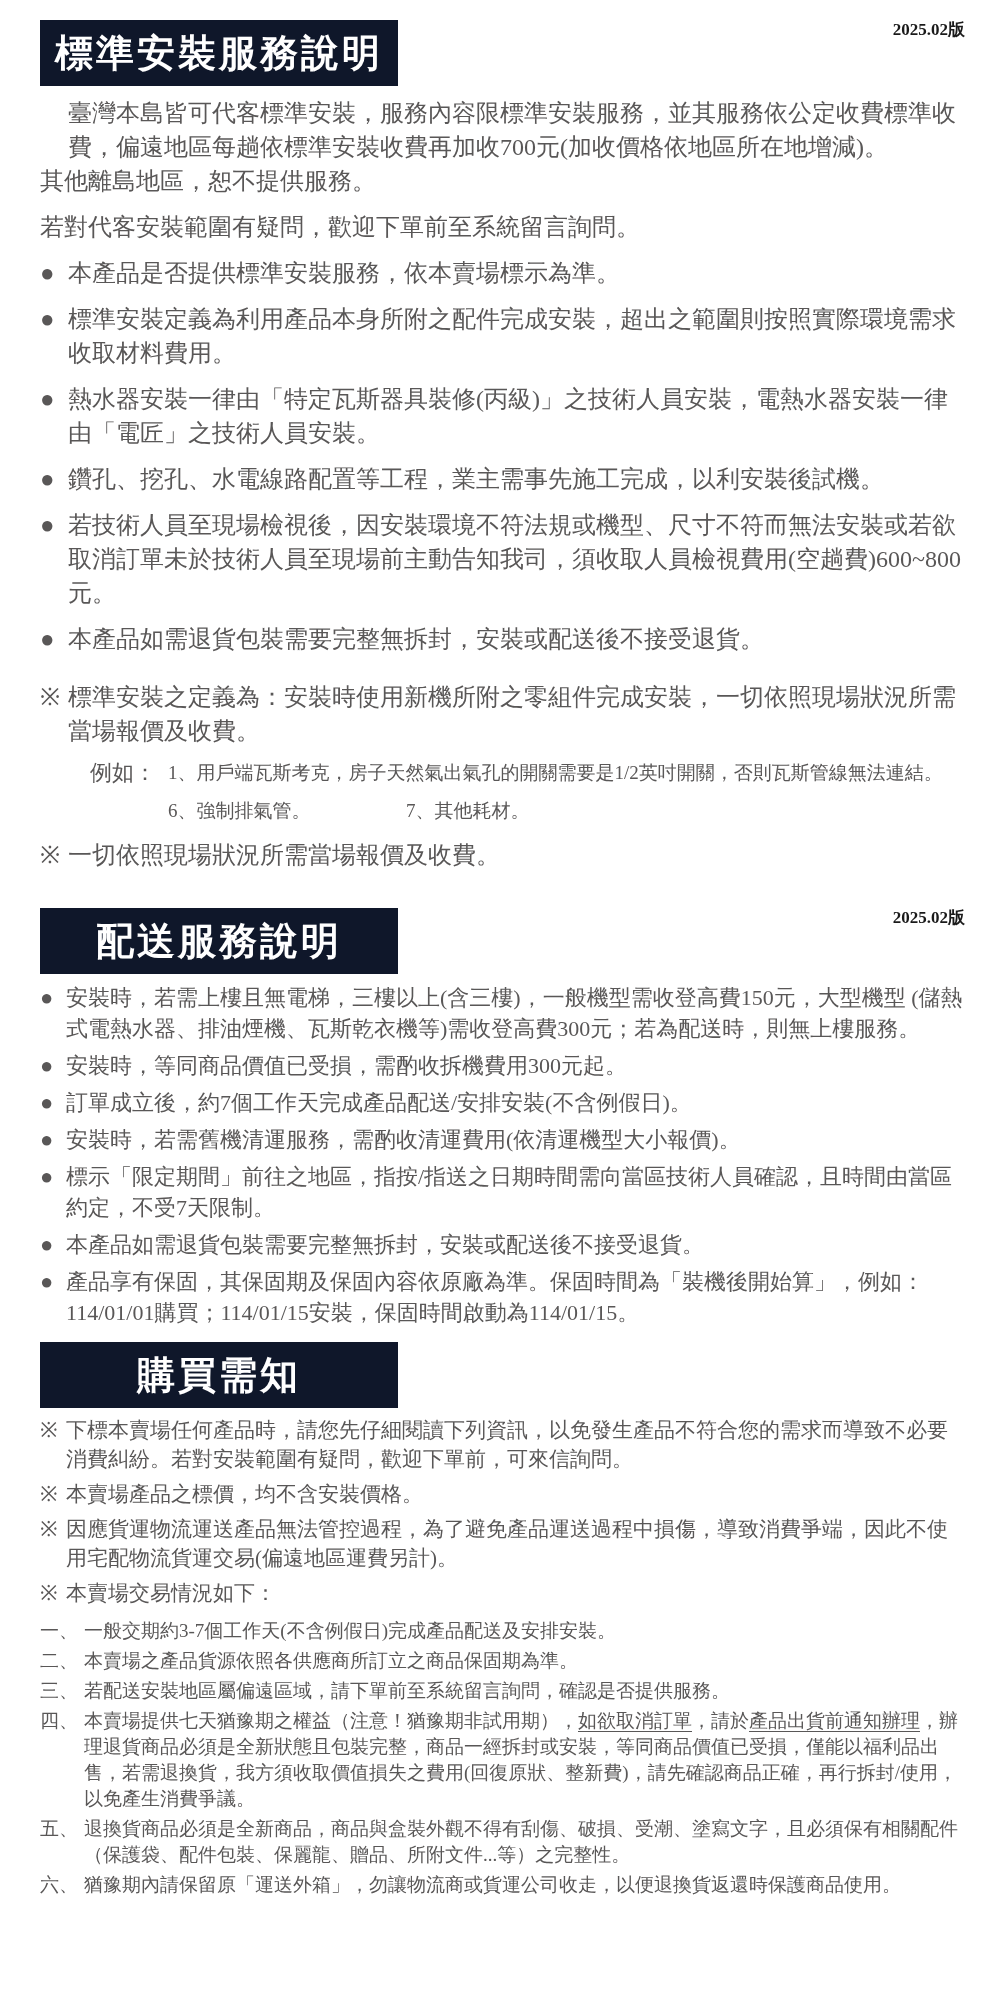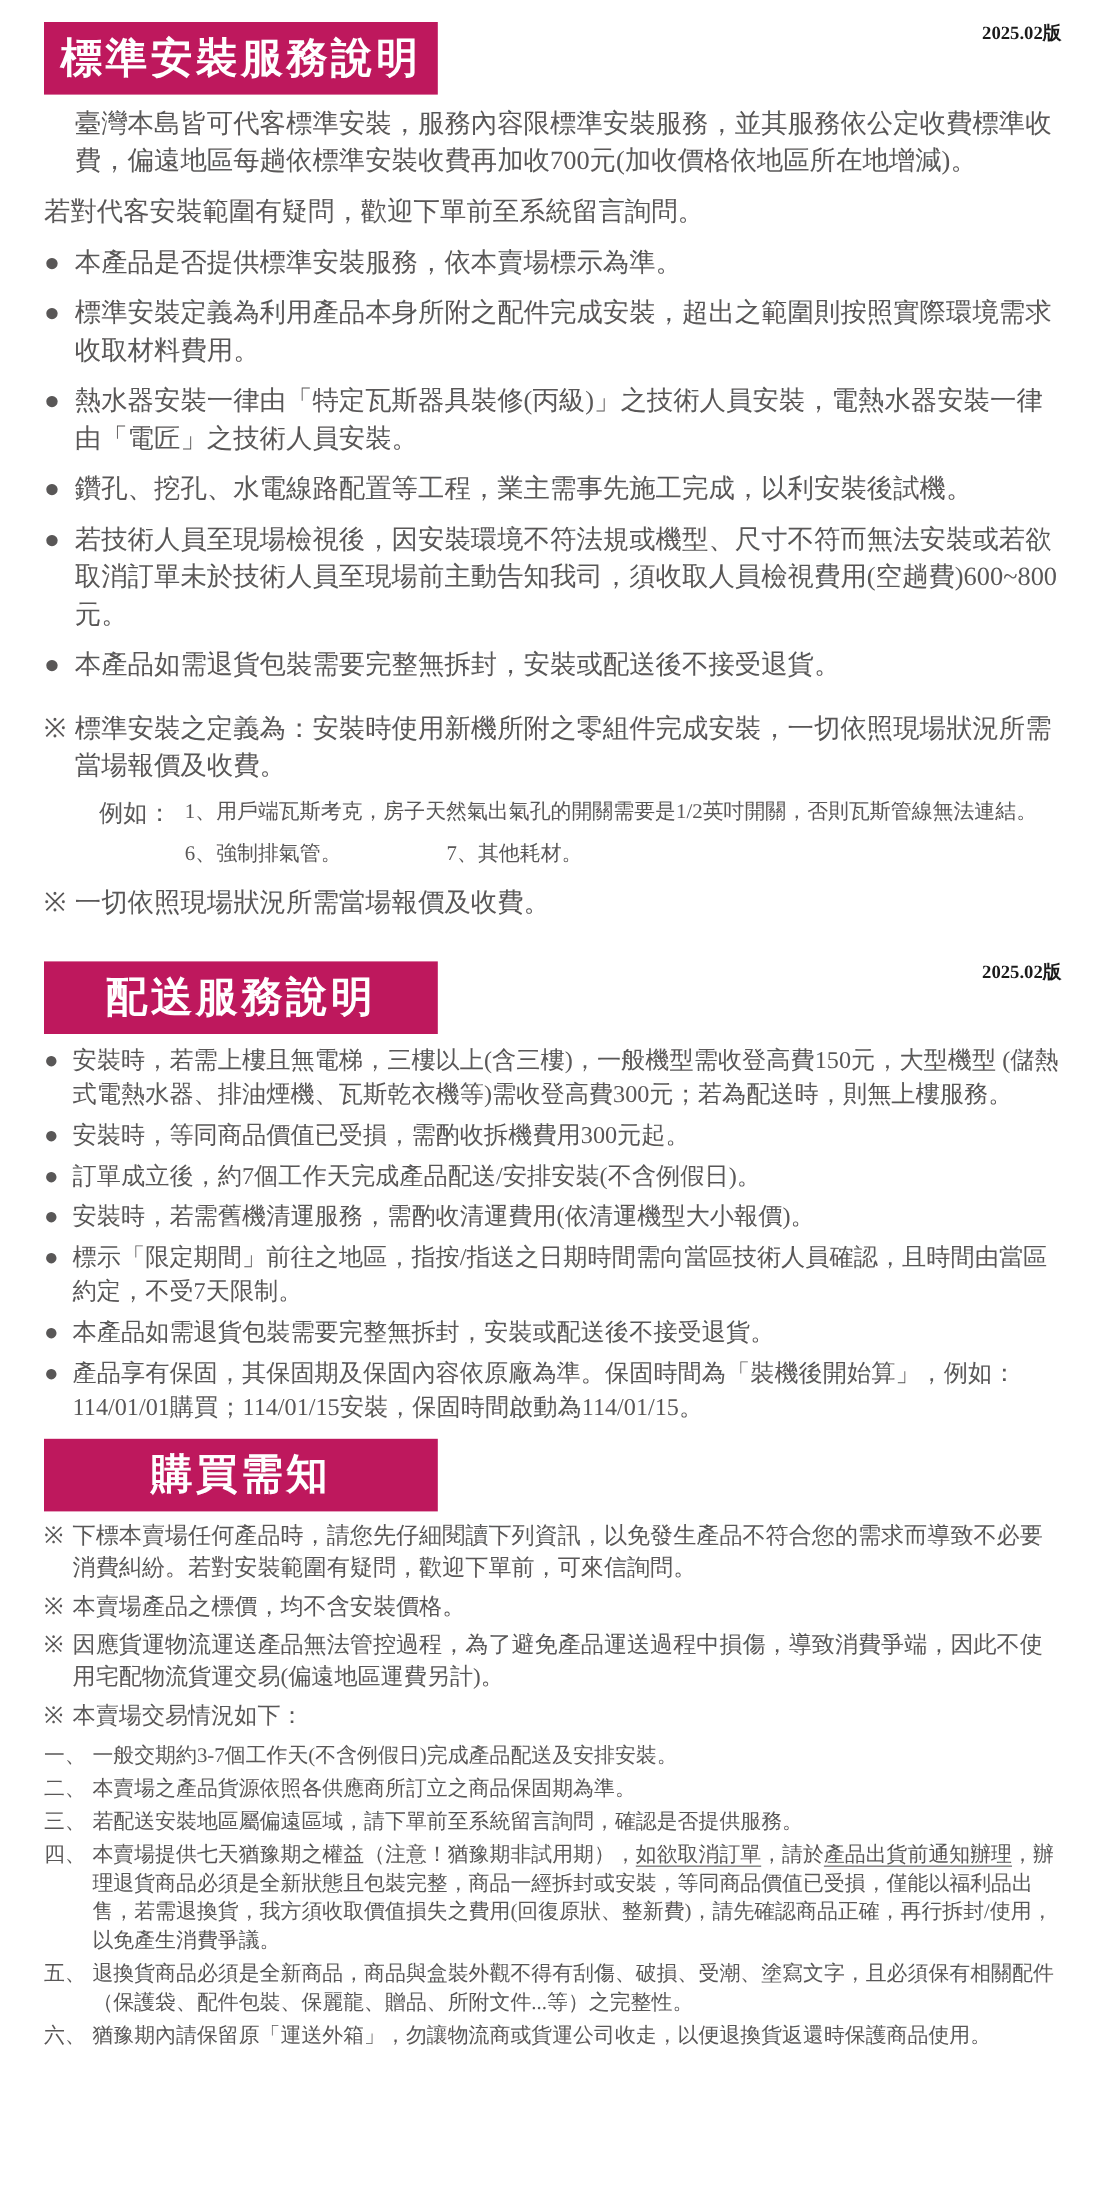--- a/index.html
+++ b/index.html
@@ -14,21 +14,21 @@
 
   
   .sec-header { position: relative; }
   .version {
     position: absolute; right: 0; top: -2px;
     font-size: 17px; font-weight: bold; color: #1a1a1a;
     font-family: "Liberation Serif", serif;
   }
   .banner {
     width: 358px; height: 66px; line-height: 66px;
-    background: #be185d; color: #ffffff;
+    background: #0f172a; color: #ffffff;
     text-align: center; font-weight: bold; font-size: 38px;
     letter-spacing: 3px; margin-top: 6px;
     font-family: "Liberation Sans", "DejaVu Sans", sans-serif;
   }
 
   
   .s1 { font-size: 24px; line-height: 34px; }
   .s1 .para  { margin-top: 10px; margin-left: 28px; }
   .s1 .line  { margin-top: 0; }
   .s1 .para2 { margin-top: 12px; }
@@ -70,20 +70,21 @@
 <div class="page">
 
   <div class="sec1">
     <div class="sec-header">
       <div class="version">2025.02版</div>
       <div class="banner">標準安裝服務說明</div>
     </div>
 
     <div class="s1">
       <p class="para">臺灣本島皆可代客標準安裝，服務內容限標準安裝服務，並其服務依公定收費標準收費，偏遠地區每趟依標準安裝收費再加收700元(加收價格依地區所在地增減)。</p>
+      <p class="line">其他離島地區，恕不提供服務。</p>
       <p class="para2">若對代客安裝範圍有疑問，歡迎下單前至系統留言詢問。</p>
 
       <ul class="blist blist1">
         <li>
           <span class="mk">●</span>
           <span>本產品是否提供標準安裝服務，依本賣場標示為準。</span>
         </li>
         <li>
           <span class="mk">●</span>
           <span>標準安裝定義為利用產品本身所附之配件完成安裝，超出之範圍則按照實際環境需求收取材料費用。</span>

